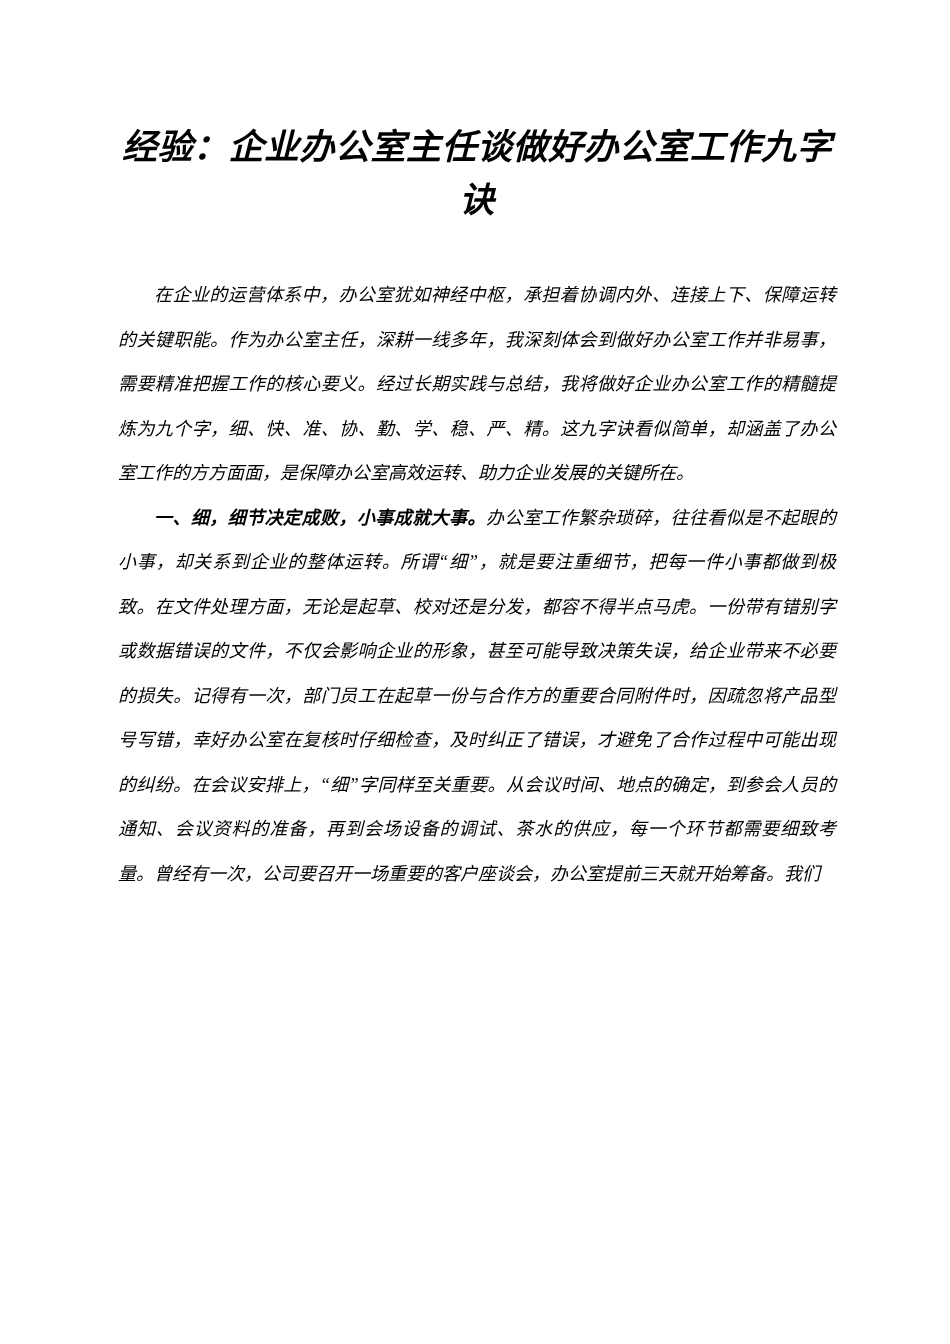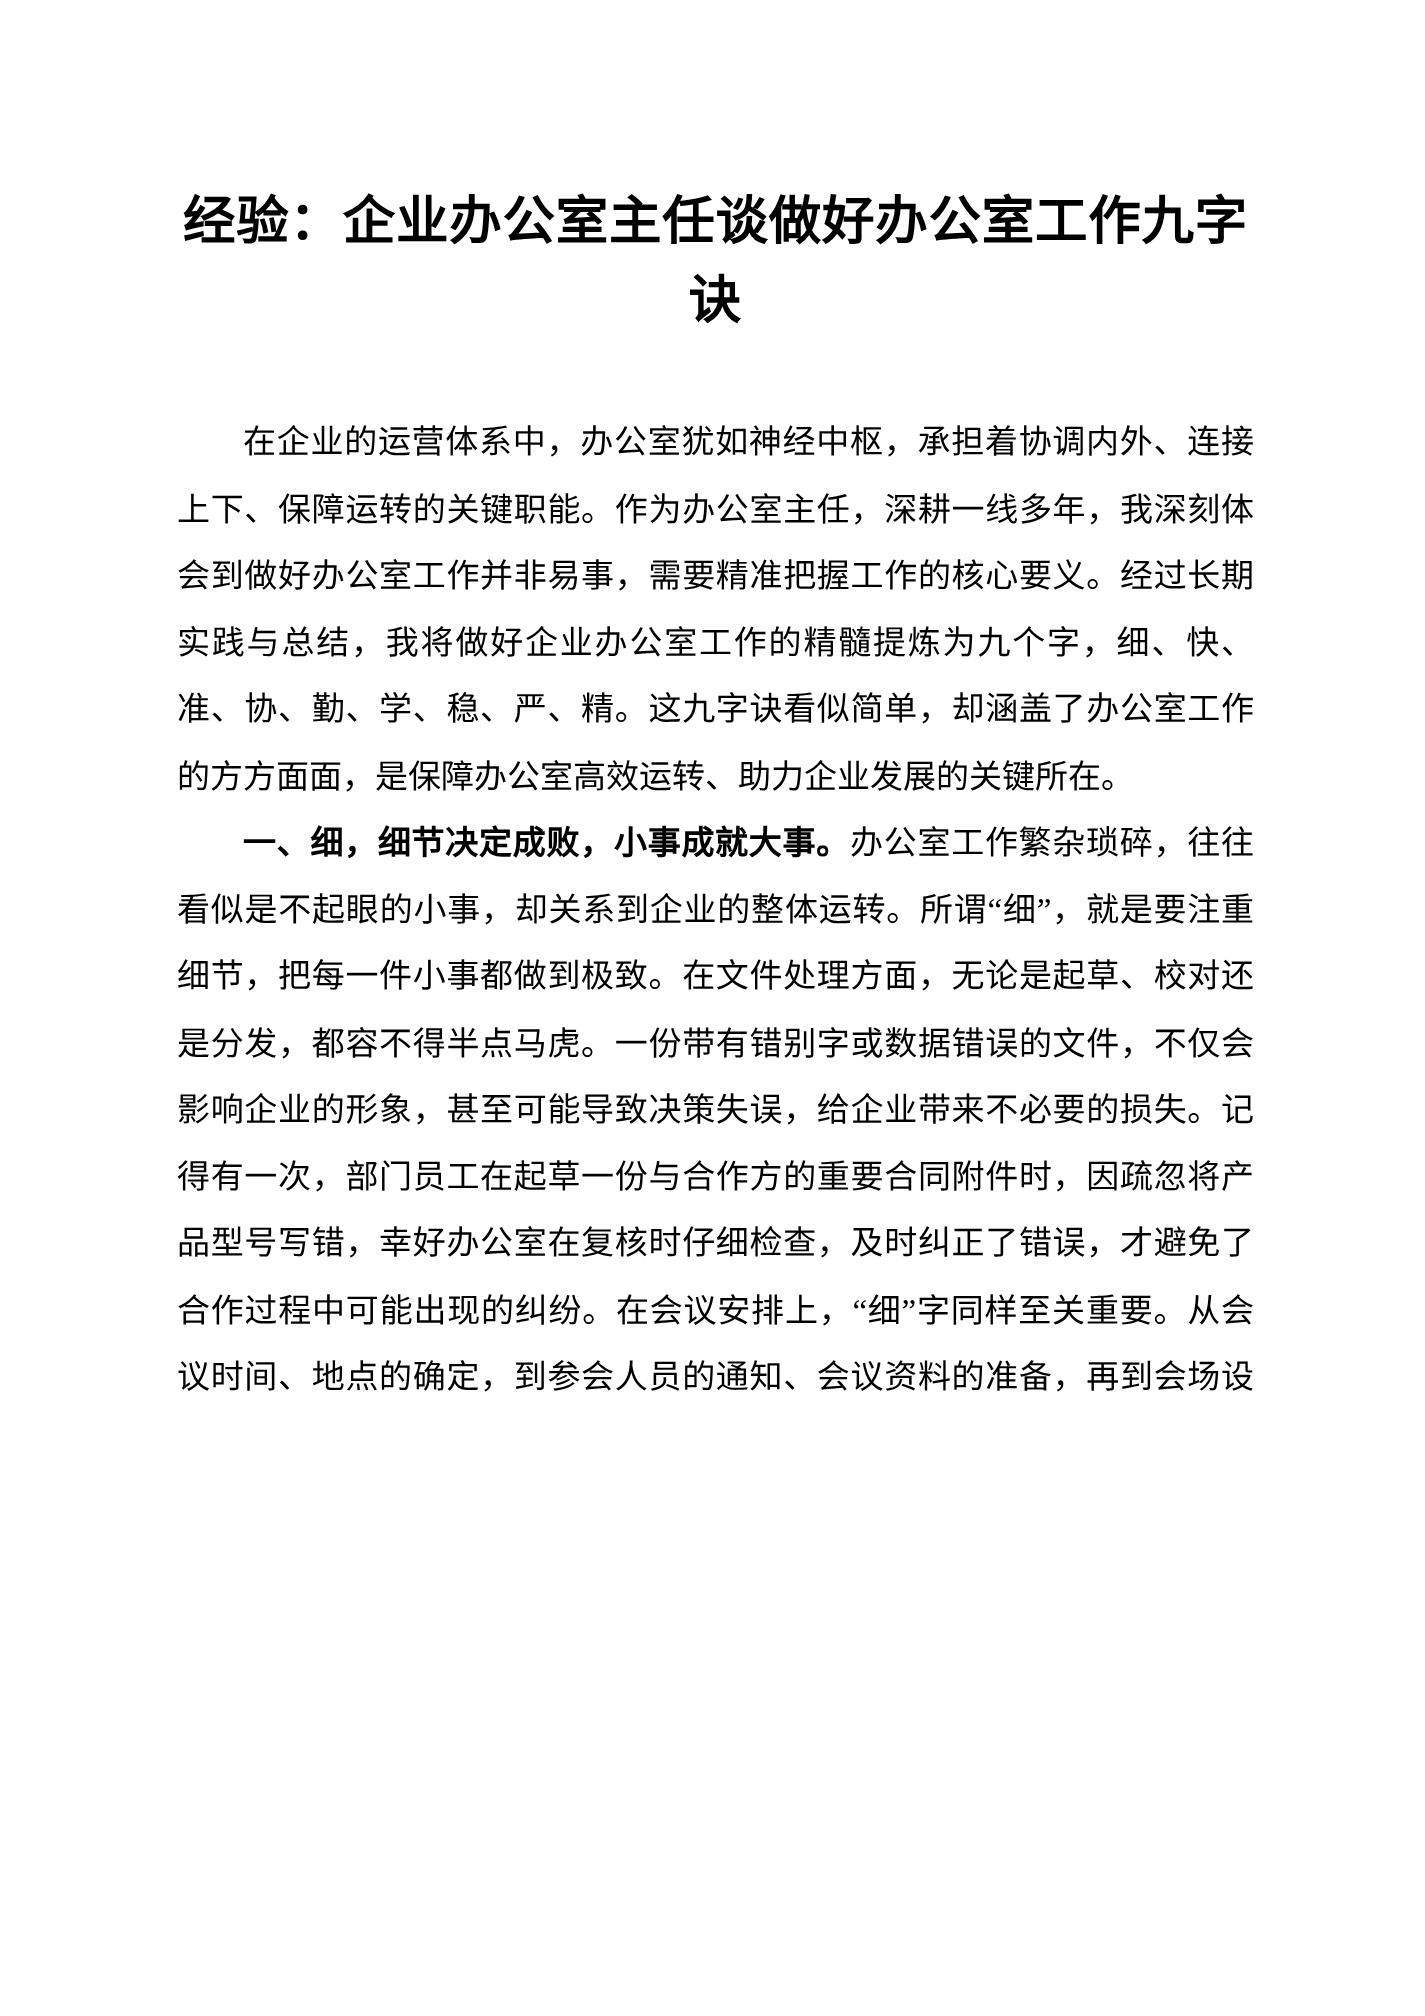--- a/index.html
+++ b/index.html
@@ -10,33 +10,34 @@
   .page {
     position: relative;
     width: 950px;
     height: 944px;
     background: #ffffff;
     box-sizing: border-box;
     padding: 121px 114px 0 118px;
     overflow: hidden;
     color: #000000;
     font-family: "Liberation Serif", serif;
+    font-style: italic;
   }
   .doc-title {
     margin: 0 0 46px 0;
     font-size: 35px;
     line-height: 53px;
     font-weight: 700;
     text-align: center;
     font-family: "Liberation Serif", serif;
     letter-spacing: 0.5px;
   }
   .para {
     margin: 0;
-    font-size: 22px;
+    font-size: 18px;
     line-height: 44.5px;
     text-align: justify;
     text-indent: 2em;
     word-break: normal;
     font-family: "Liberation Serif", serif;
   }
   .para-lead {
     font-family: "Liberation Sans", sans-serif;
     font-weight: 700;
   }

